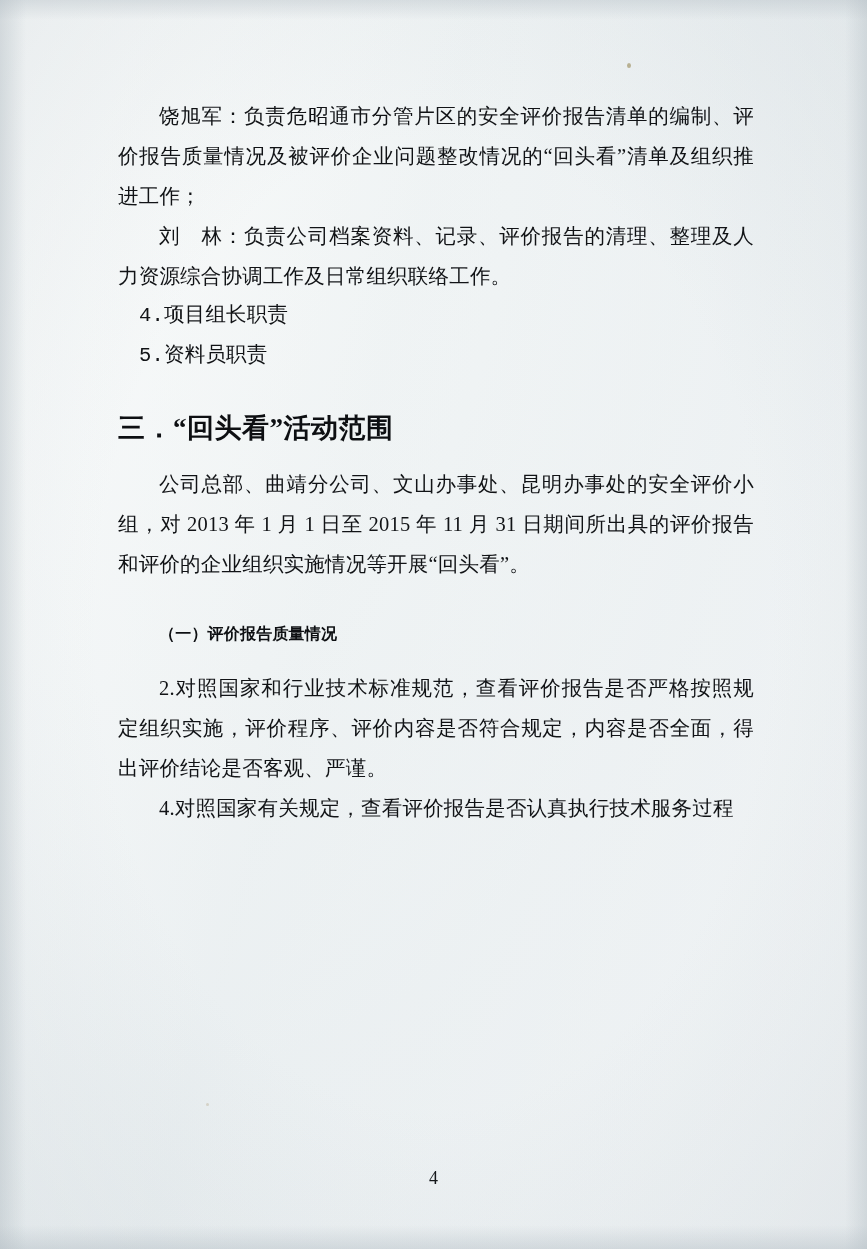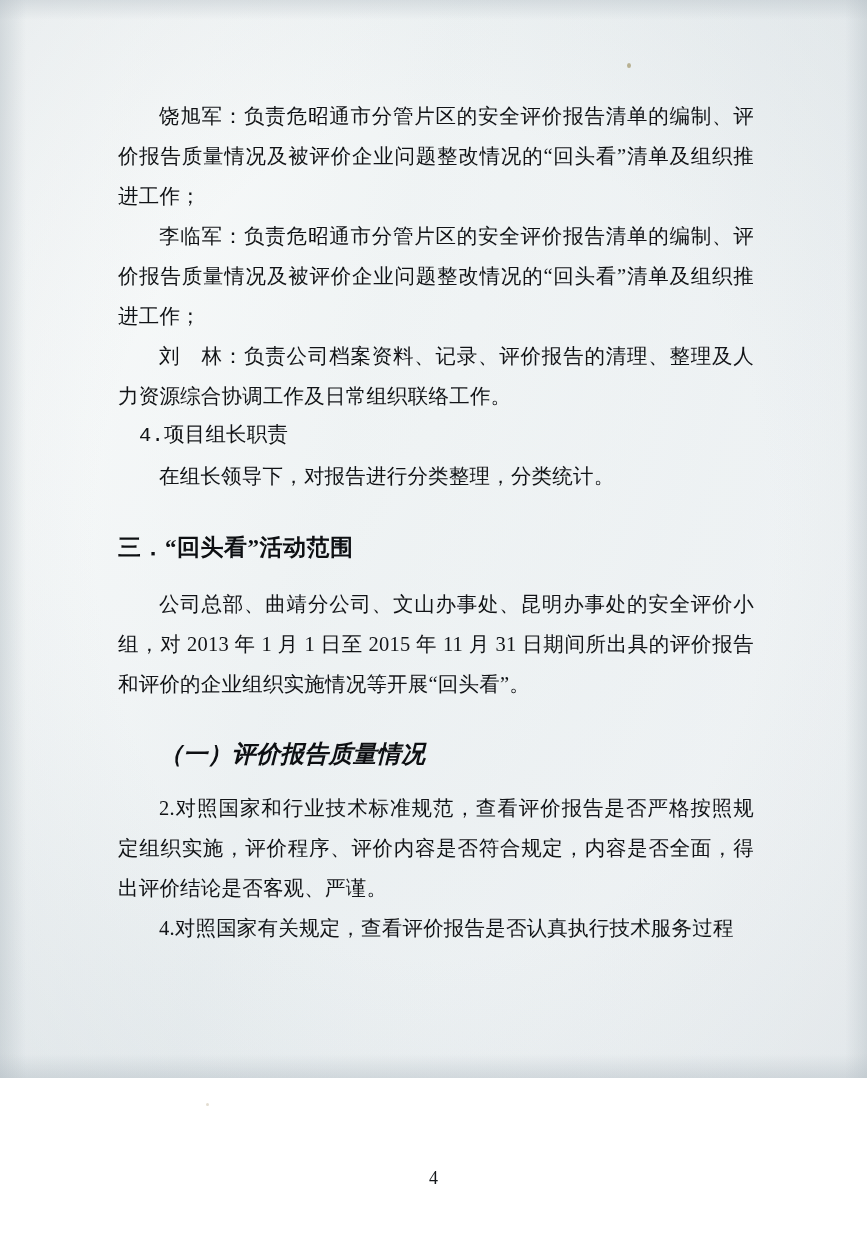--- a/index.html
+++ b/index.html
@@ -9,21 +9,21 @@
   body {
     width: 867px;
     height: 1249px;
     background: #ffffff;
     font-family: "Liberation Serif", "DejaVu Serif", serif;
     overflow: hidden;
   }
   .page {
     position: relative;
     width: 867px;
-    height: 1078px;
+    height: 1249px;
     background:
       radial-gradient(ellipse at 18% 12%, #f3f6f6 0%, #eef2f3 35%, #e9eef0 60%, #e6ebee 100%);
     box-sizing: border-box;
   }
   
   .page::before {
     content: "";
     position: absolute;
     inset: 0;
     background:
@@ -56,36 +56,35 @@
   }
   .indent2 {
     text-indent: 41px;
   }
   .indent1 {
     text-indent: 21px;
     font-family: Liberation Mono, monospace;
   }
   .heading {
     font-weight: bold;
-    font-size: 23px;
+    font-size: 27px;
     line-height: 40px;
     margin-top: 22px;
     margin-bottom: 6px;
     color: #0d0f12;
     letter-spacing: 0.5px;
   }
   .sub-heading {
     font-weight: bold;
-    font-size: 24px;
+    font-size: 16px;
     line-height: 40px;
     text-indent: 41px;
     margin-top: 14px;
     margin-bottom: 4px;
     color: #0d0f12;
-    font-style: italic;
   }
   .gap-small { height: 10px; }
   .gap-med { height: 16px; }
   .page-number {
     position: absolute;
     left: 0;
     right: 0;
     top: 1168px;
     text-align: center;
     font-size: 18px;
@@ -138,29 +137,28 @@
   <div class="edge-shade-top"></div>
   <div class="edge-shade-bottom"></div>
 
   <div class="speck speck-a"></div>
   <div class="speck speck-b"></div>
 
   <div class="content">
 
     <p class="indent2 name-label">饶旭军：负责危昭通市分管片区的安全评价报告清单的编制、评价报告质量情况及被评价企业问题整改情况的“回头看”清单及组织推进工作；</p>
 
-    <p class="indent2 name-label">李临军：负责危昭通市分管片区的安全评价报告清单的编制、评价报告质量情况及被评价企业问题整改情况的“回头看”清单及组织推进工作；</p>
 
     <p class="indent2 name-label">刘　林：负责公司档案资料、记录、评价报告的清理、整理及人力资源综合协调工作及日常组织联络工作。</p>
 
     <p class="indent1">4.项目组长职责</p>
 
 
+    <p class="indent1">5.资料员职责</p>
 
-    <p class="indent2">在组长领导下，对报告进行分类整理，分类统计。</p>
 
     <div class="gap-small"></div>
 
     <p class="heading">三．“回头看”活动范围</p>
 
     <div class="gap-small"></div>
 
     <p class="indent2">公司总部、曲靖分公司、文山办事处、昆明办事处的安全评价小组，对 2013 年 1 月 1 日至 2015 年 11 月 31 日期间所出具的评价报告和评价的企业组织实施情况等开展“回头看”。</p>
 
     <div class="gap-med"></div>

